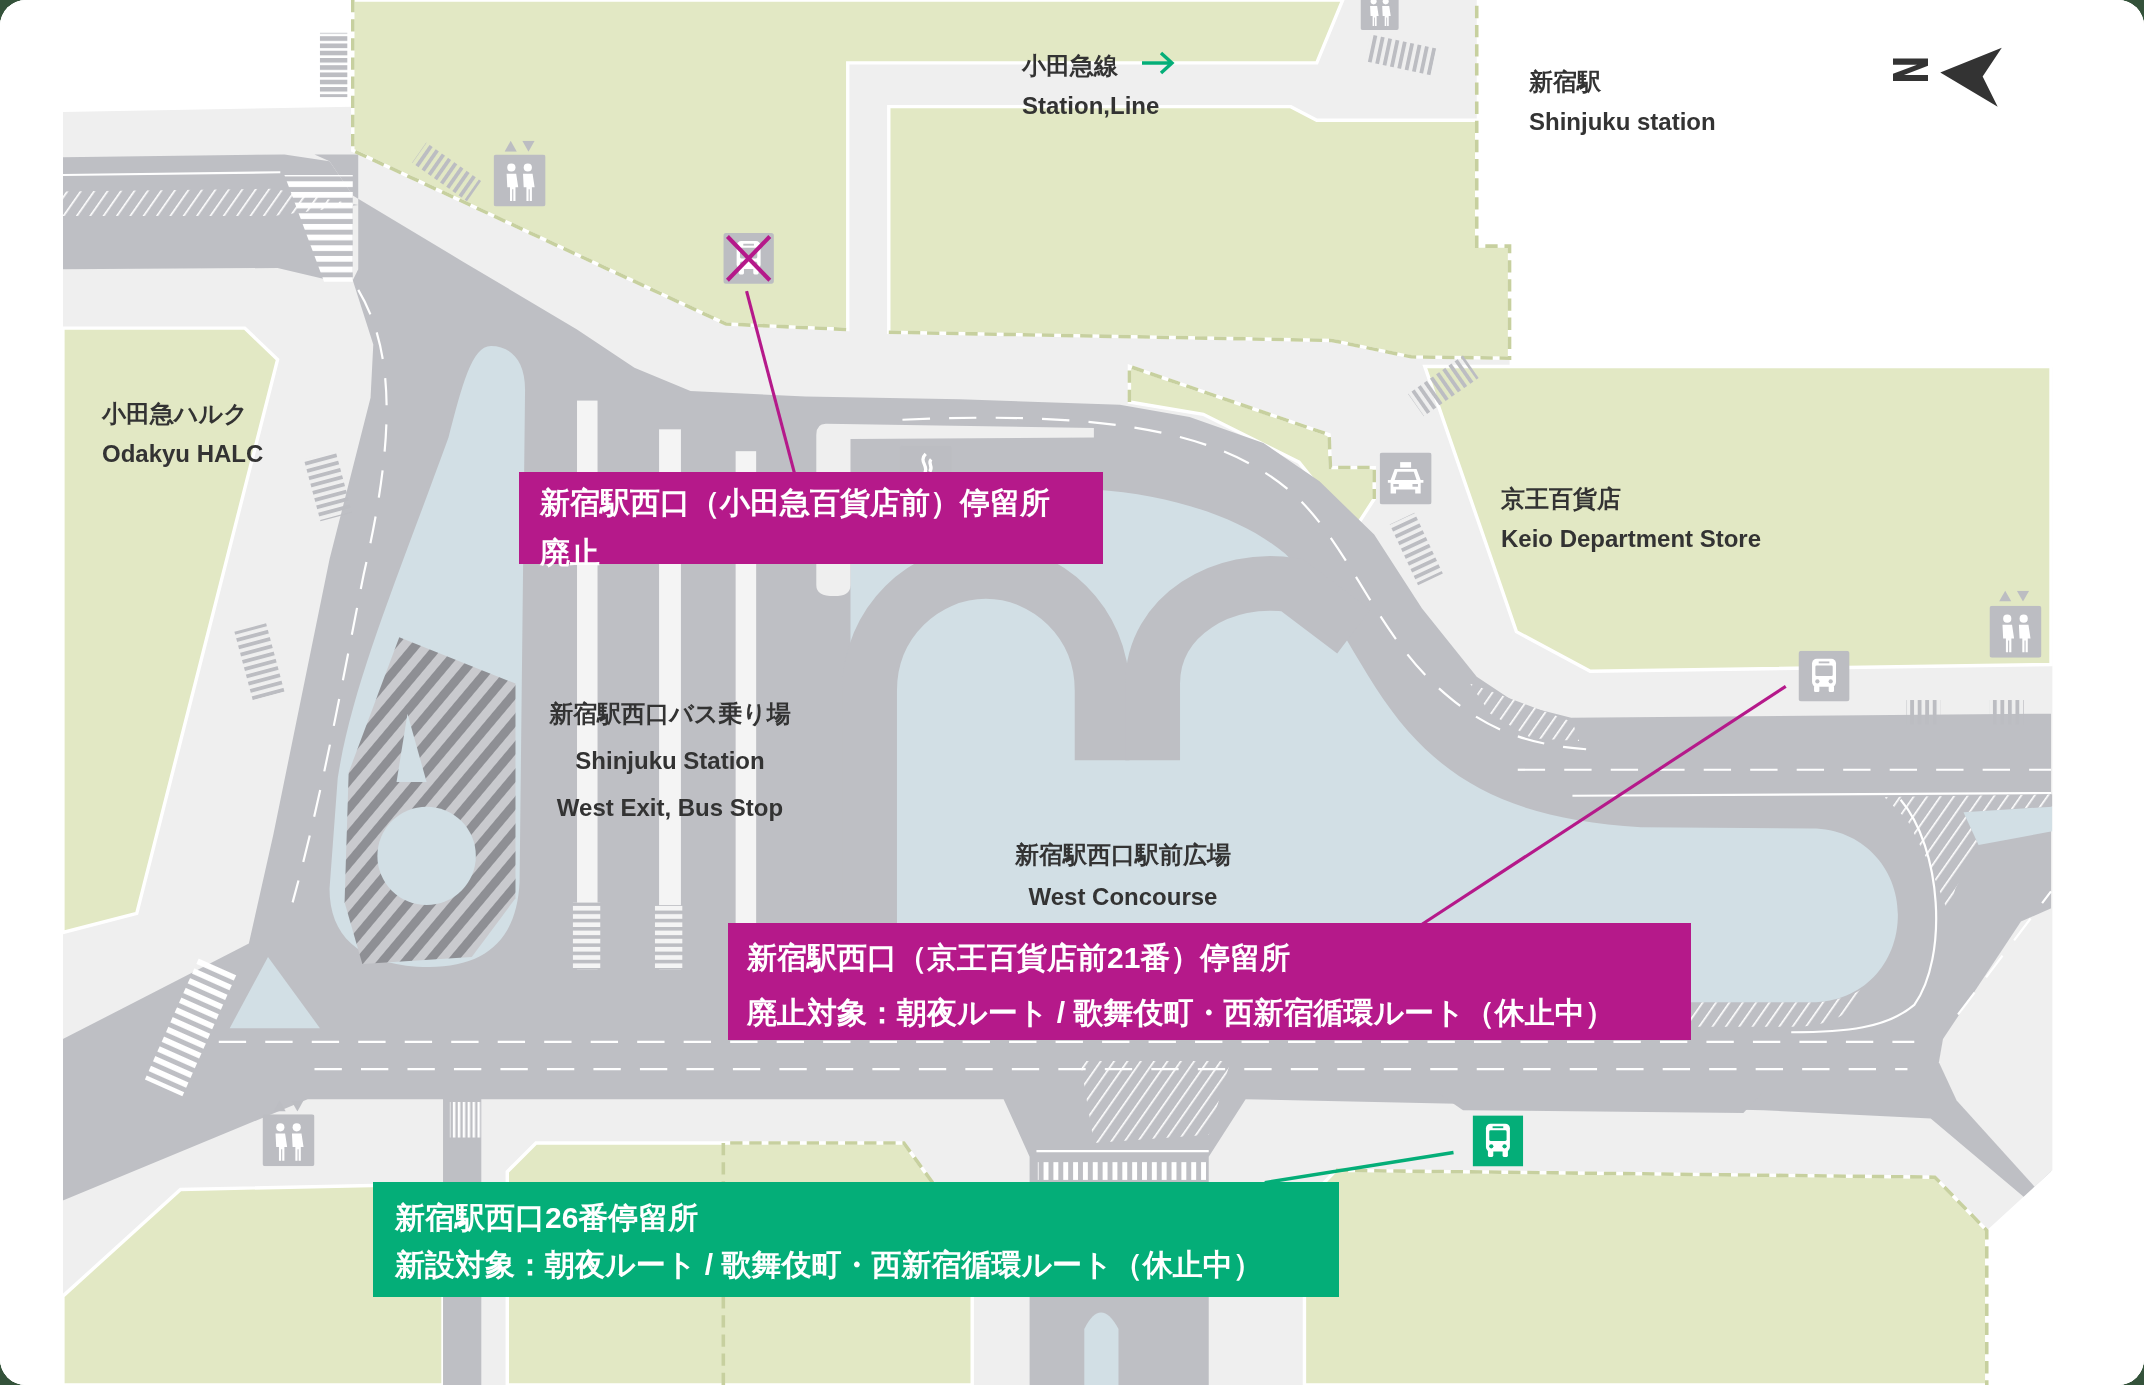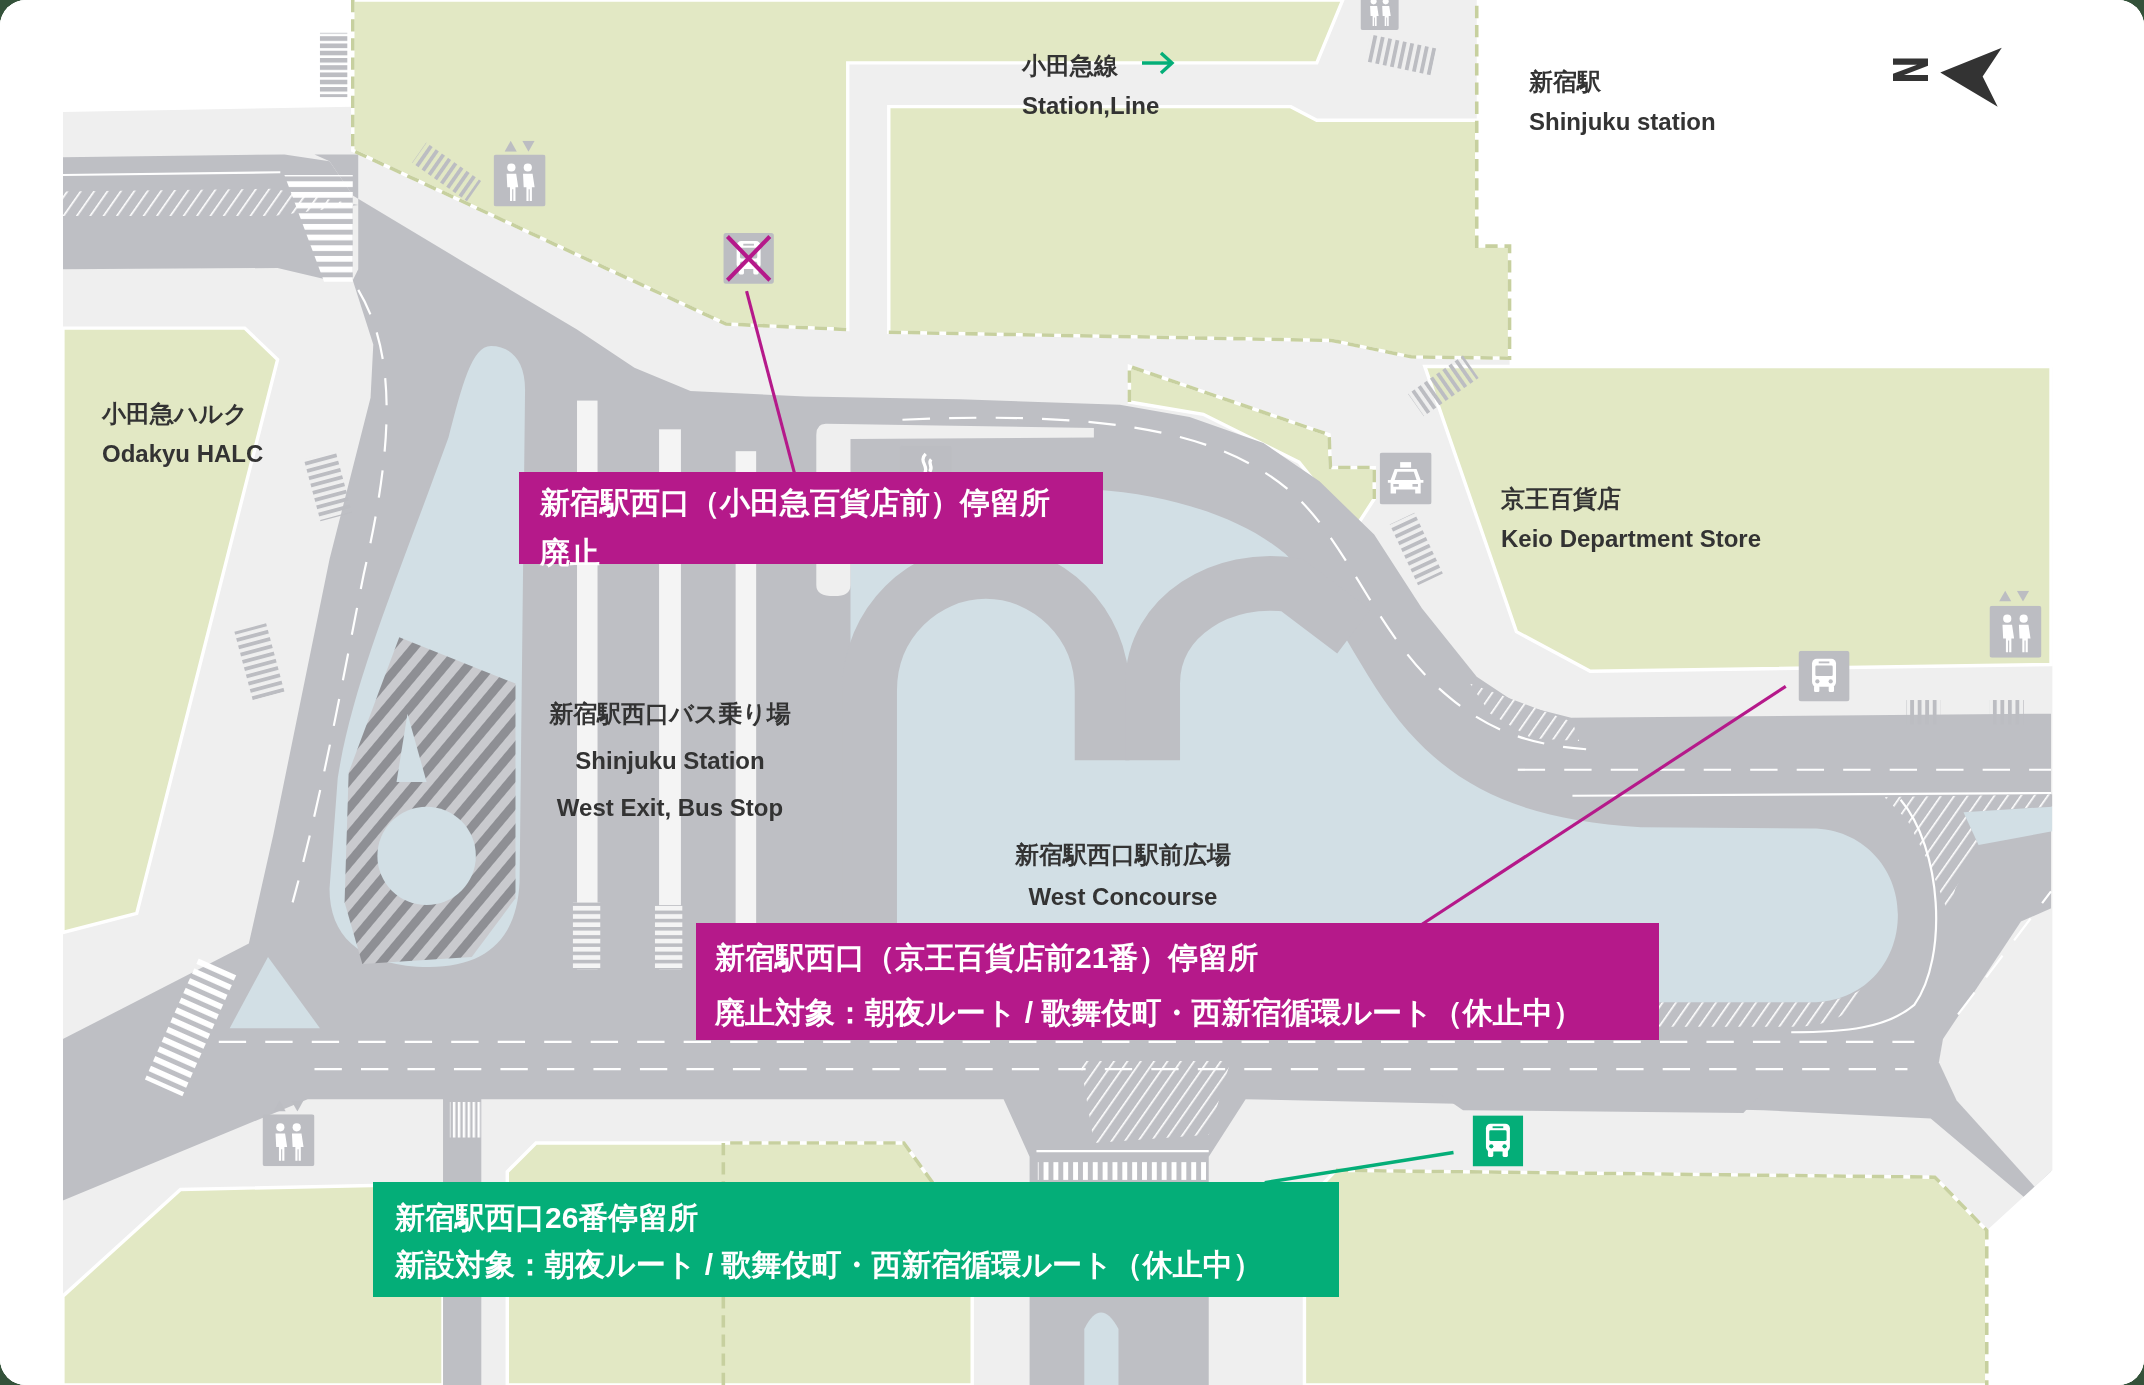--- a/index.html
+++ b/index.html
@@ -248,21 +248,21 @@
 <div class="lbl" style="left:1501px;top:479px;">
   <div>京王百貨店</div>
   <div>Keio Department Store</div>
 </div>
 
 <div class="callout abolished" style="left:492px;top:472px;width:584px;height:92px;padding:6px 0 0 21px;line-height:50px;margin-left:27px;">
   <div>新宿駅西口（小田急百貨店前）停留所</div>
   <div>廃止</div>
 </div>
 
-<div class="callout abolished" style="left:696px;top:923px;width:963px;height:117px;padding:7px 0 0 19px;line-height:55px;">
+<div class="callout abolished" style="left:728px;top:923px;width:963px;height:117px;padding:7px 0 0 19px;line-height:55px;">
   <div>新宿駅西口（京王百貨店前21番）停留所</div>
   <div>廃止対象：朝夜ルート / 歌舞伎町・西新宿循環ルート（休止中）</div>
 </div>
 
 <div class="callout new" style="left:373px;top:1182px;width:966px;height:115px;padding:12px 16px 0 22px;line-height:47px;">
   <div>新宿駅西口26番停留所</div>
   <div>新設対象：朝夜ルート / 歌舞伎町・西新宿循環ルート（休止中）</div>
 </div>
 
 </div>

